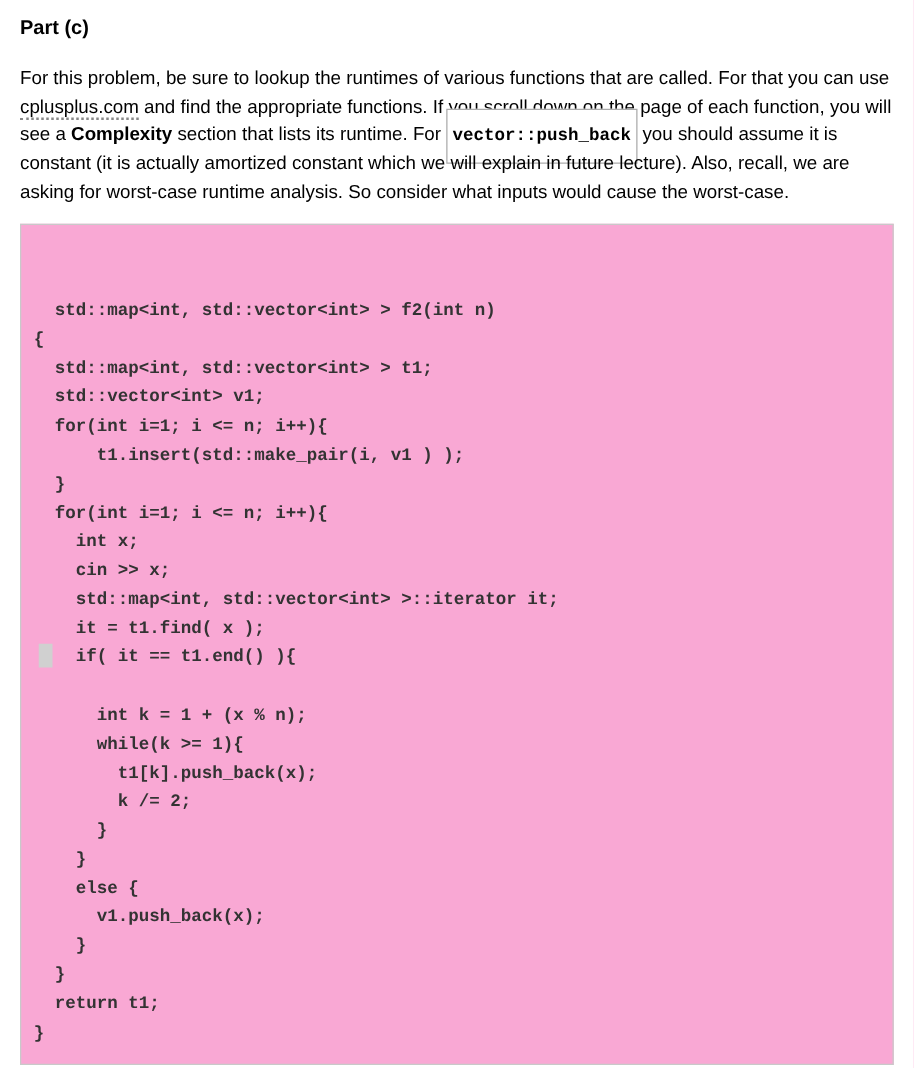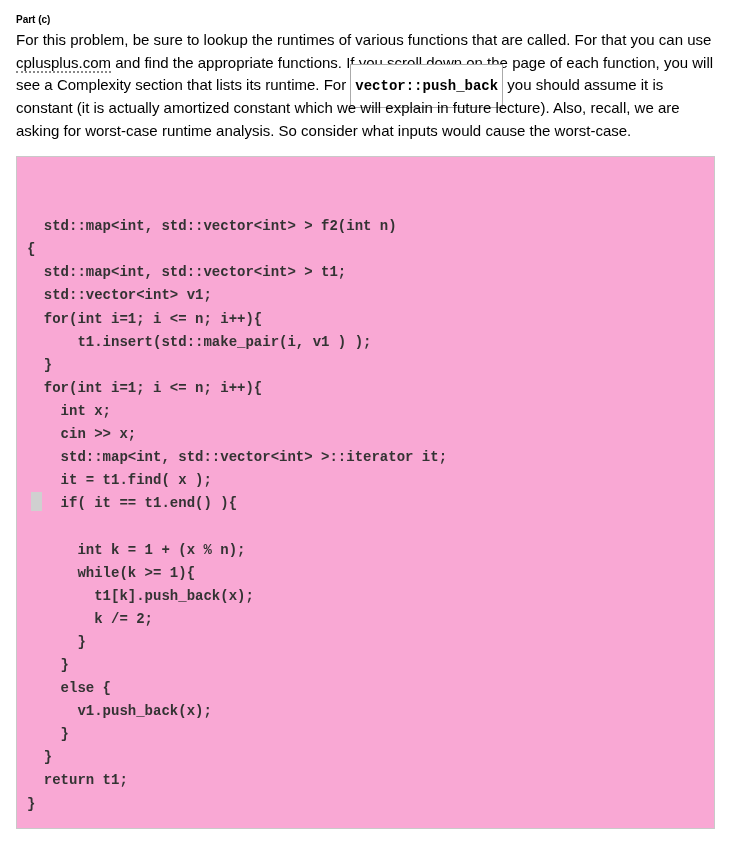--- a/index.html
+++ b/index.html
@@ -10,35 +10,35 @@
     body {
       font-family: Arial, Helvetica, sans-serif;
       font-size: 15px;
       color: #000;
       background: #fff;
       padding: 14px 16px;
       width: 731px;
     }
     .heading {
       font-weight: bold;
-      font-size: 10px;
-      margin-bottom: 4px;
+      font-size: 16px;
+      margin-bottom: 20px;
     }
     .intro {
       line-height: 1.5;
       margin-bottom: 14px;
     }
     .link {
       color: #000;
       text-decoration: none;
       border-bottom: 2px dotted #888;
       text-align: right;
     }
     .bold {
-      font-weight: normal;
+      font-weight: bold;
     }
     .inline-code {
       font-family: "Courier New", Courier, monospace;
       font-size: 14px;
       font-weight: bold;
       border: 1px solid #aaa;
       padding: 13px 4px;
       background: #fff;
       white-space: nowrap;
     }

